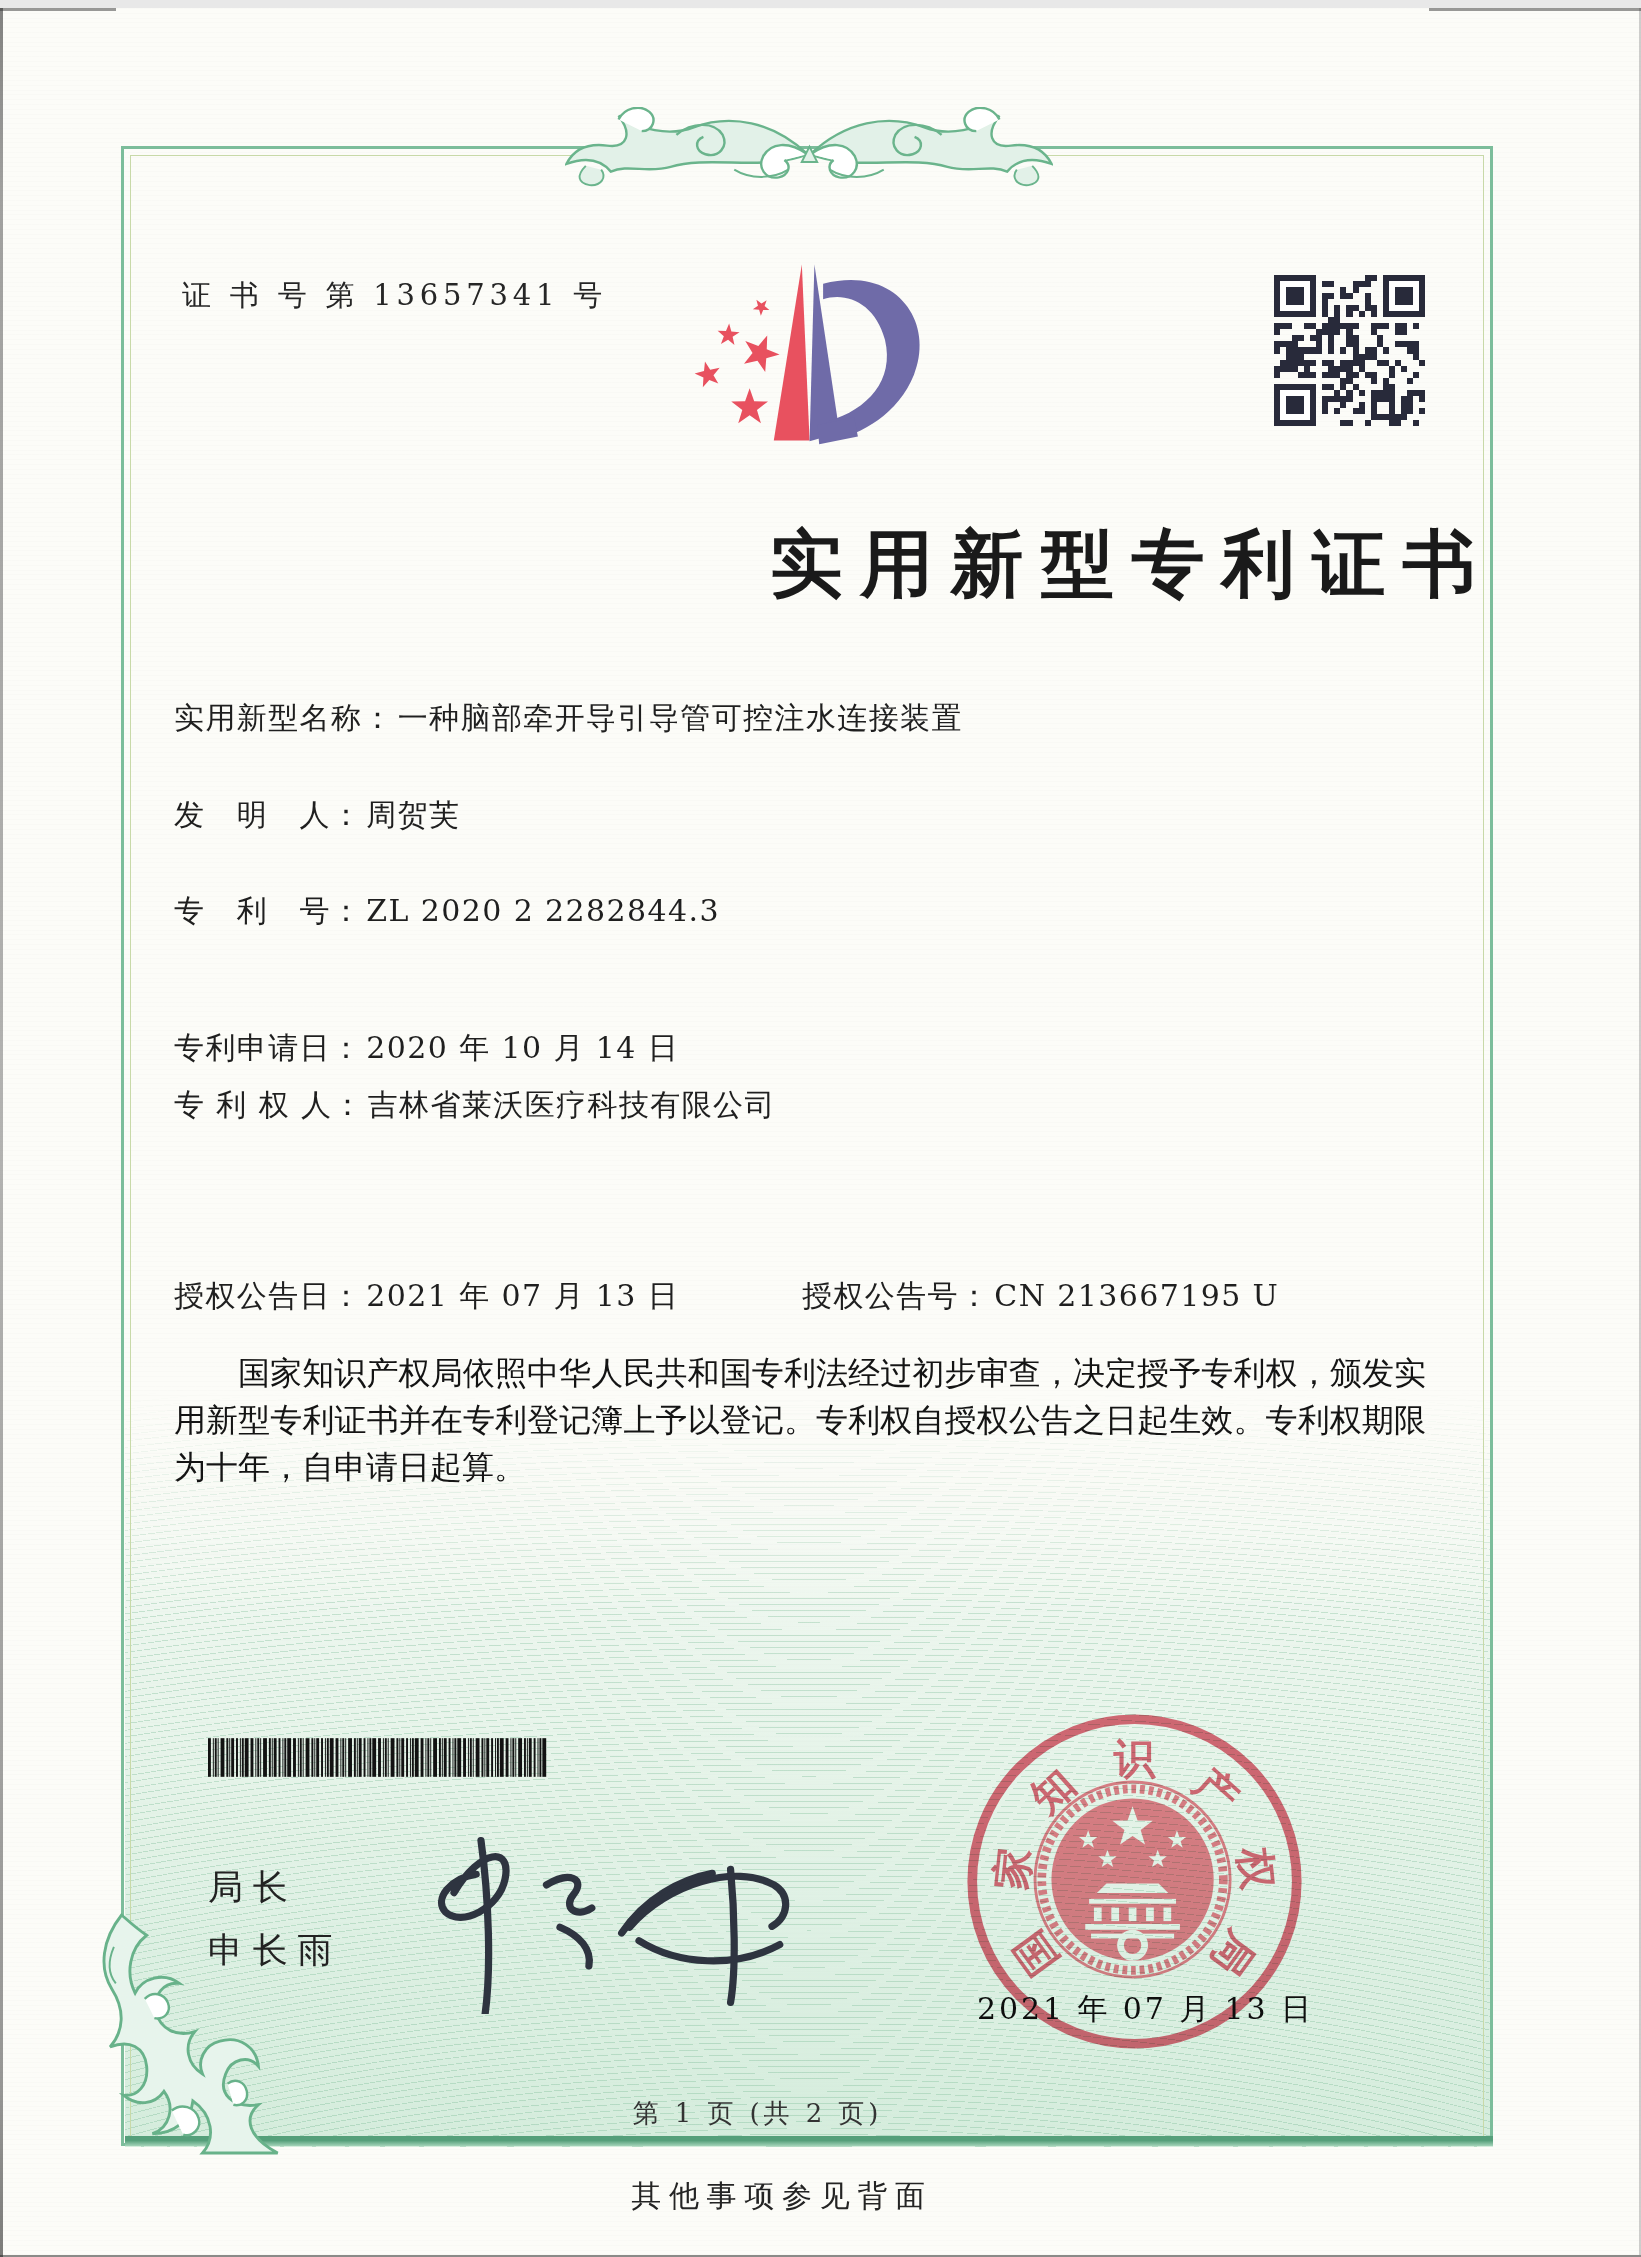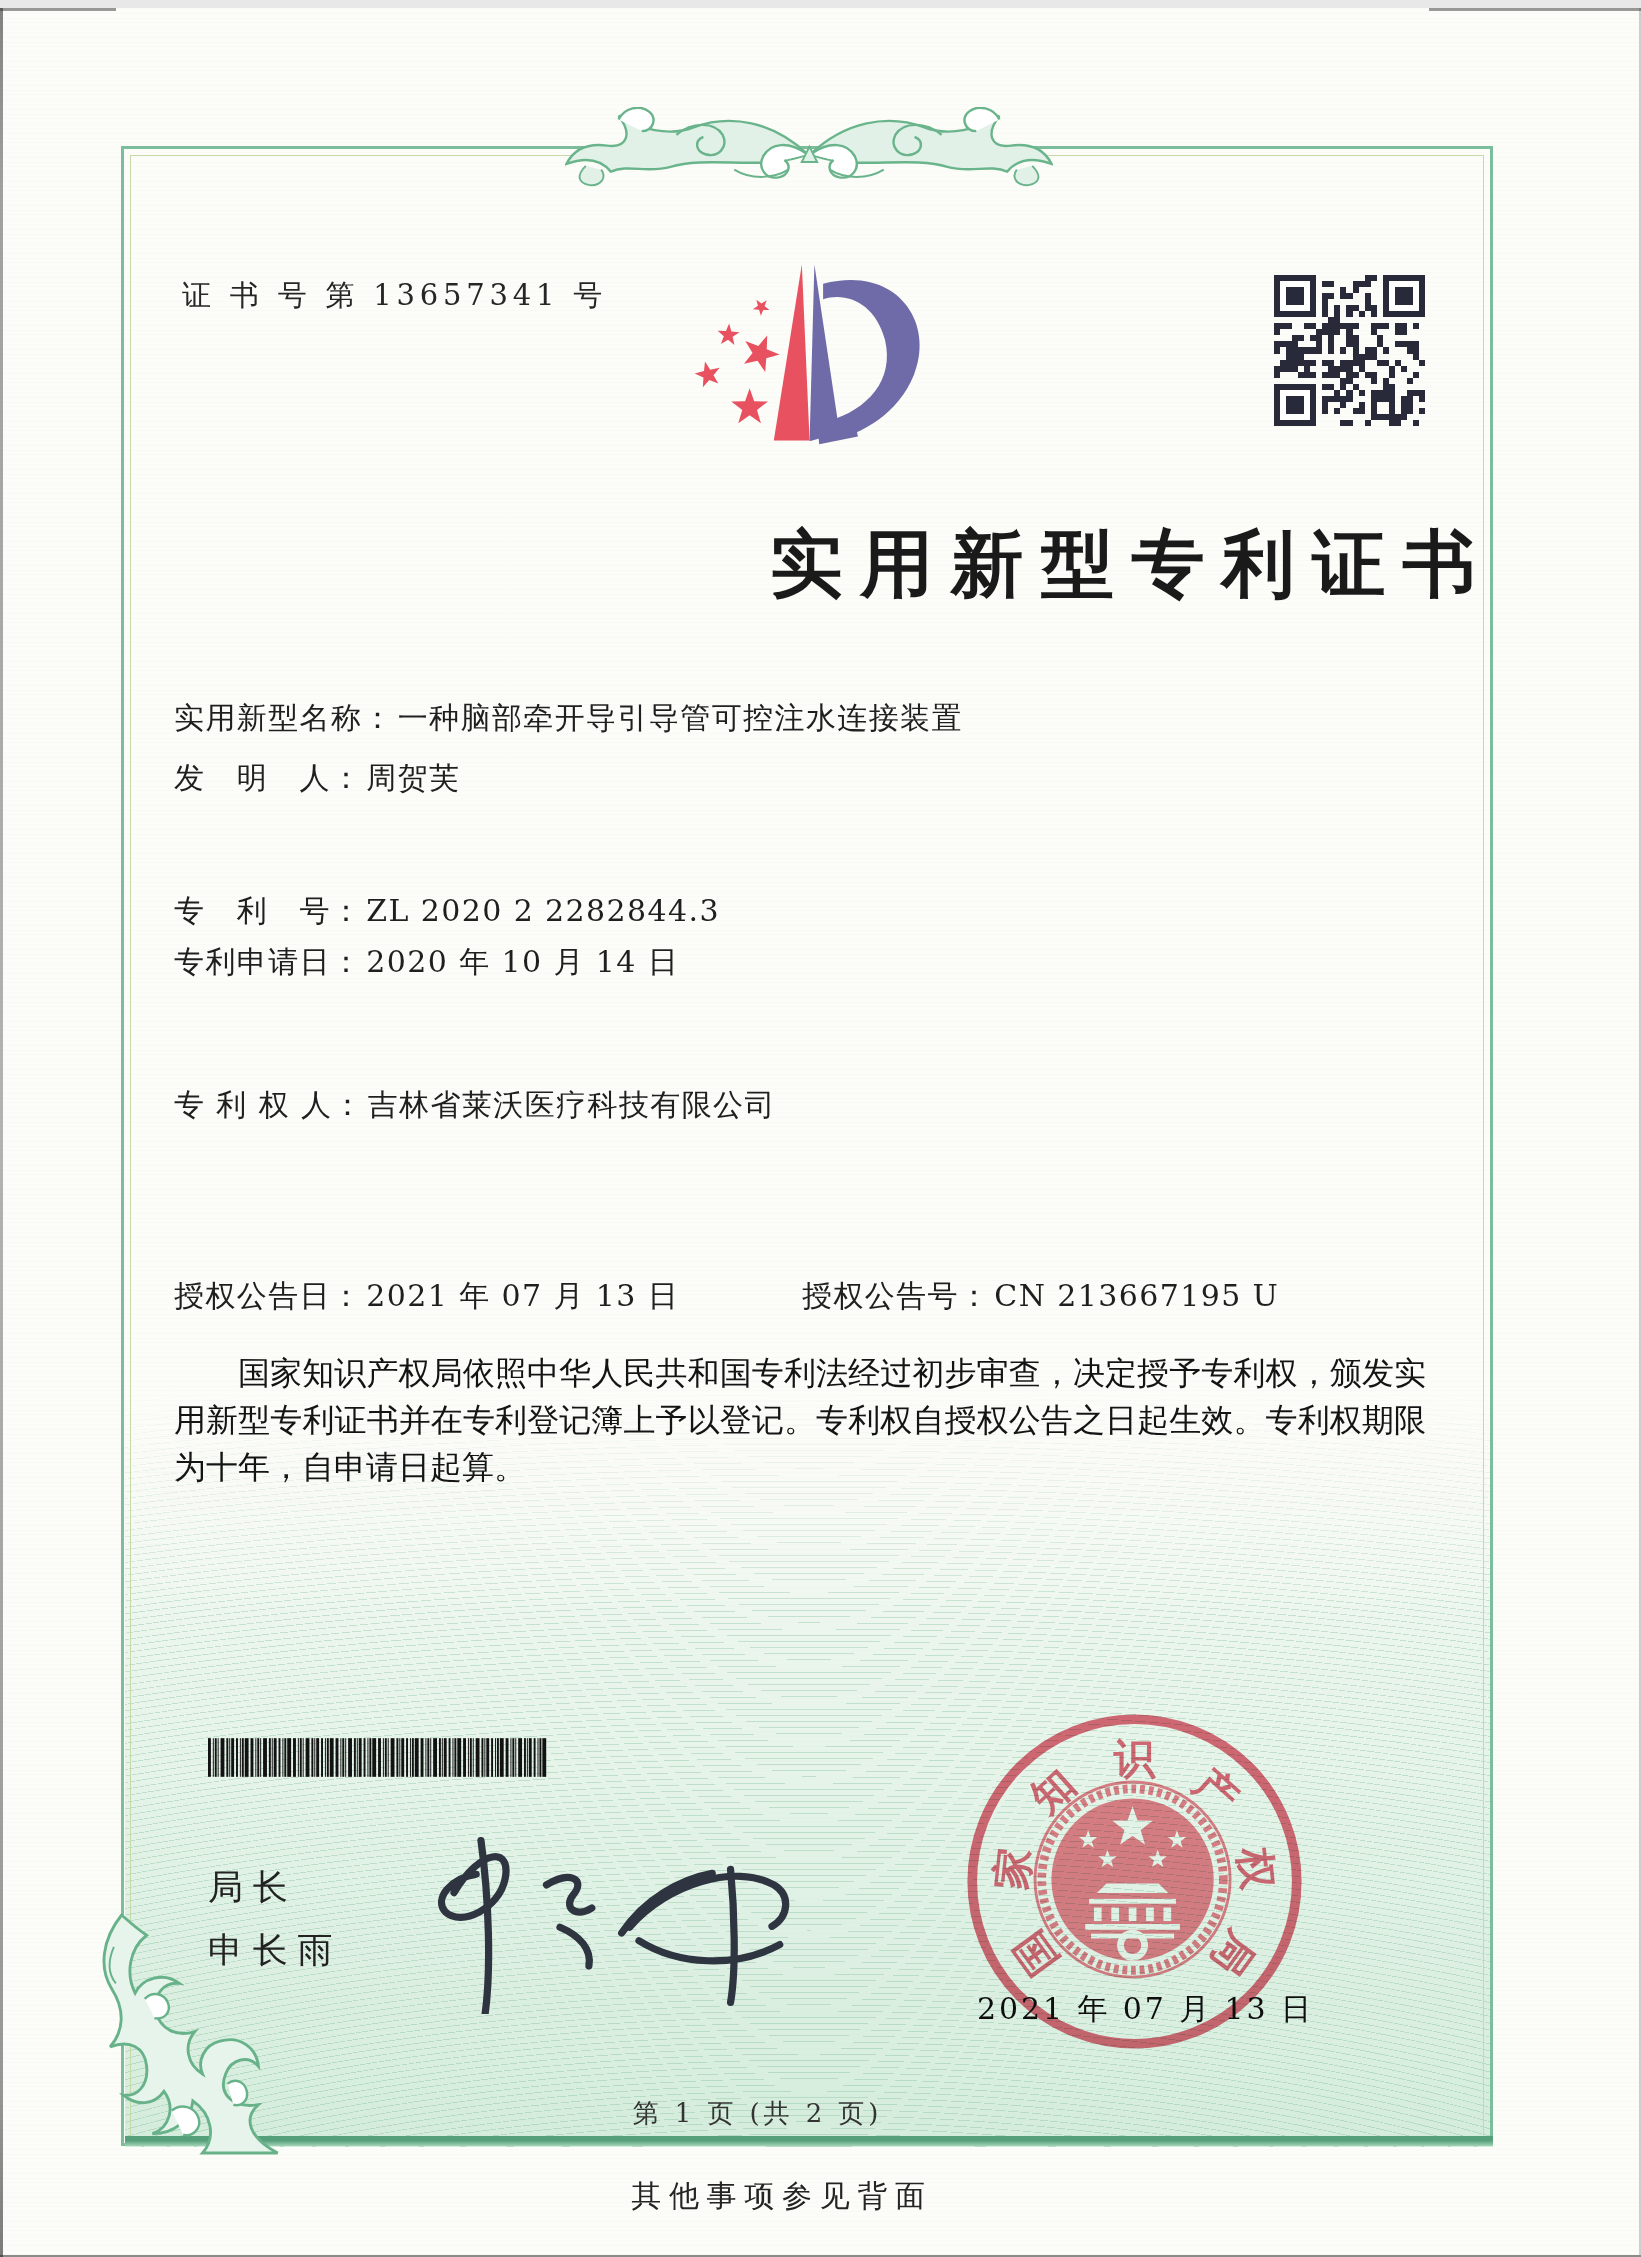--- a/index.html
+++ b/index.html
@@ -332,27 +332,27 @@
         <rect x="1" y="19" width="5" height="5" fill="#fff"></rect>
         <rect x="2" y="20" width="3" height="3" fill="#282a3a"></rect>
       </g>
   </svg>
 
   <div class="title">实用新型专利证书</div>
 
   <div class="field-row" style="top:690px;">
     <span class="lab">实用新型名称：</span><span>一种脑部牵开导引导管可控注水连接装置</span>
   </div>
-  <div class="field-row" style="top:750px;">
+  <div class="field-row" style="top:787px;">
     <span class="lab">发　明　人：</span><span>周贺芙</span>
   </div>
   <div class="field-row" style="top:883px;">
     <span class="lab">专　利　号：</span><span>ZL 2020 2 2282844.3</span>
   </div>
-  <div class="field-row" style="top:934px;text-align:center;">
+  <div class="field-row" style="top:1020px;text-align:center;">
     <span class="lab">专利申请日：</span><span>2020 年 10 月 14 日</span>
   </div>
   <div class="field-row" style="top:1077px;">
     <span class="lab">专 利 权 人：</span><span>吉林省莱沃医疗科技有限公司</span>
   </div>
   <div class="field-row" style="top:1268px;">
     <span class="lab">授权公告日：</span><span>2021 年 07 月 13 日</span>
     <span class="grant2">
       <span class="lab">授权公告号：</span><span>CN 213667195 U</span>
     </span>

